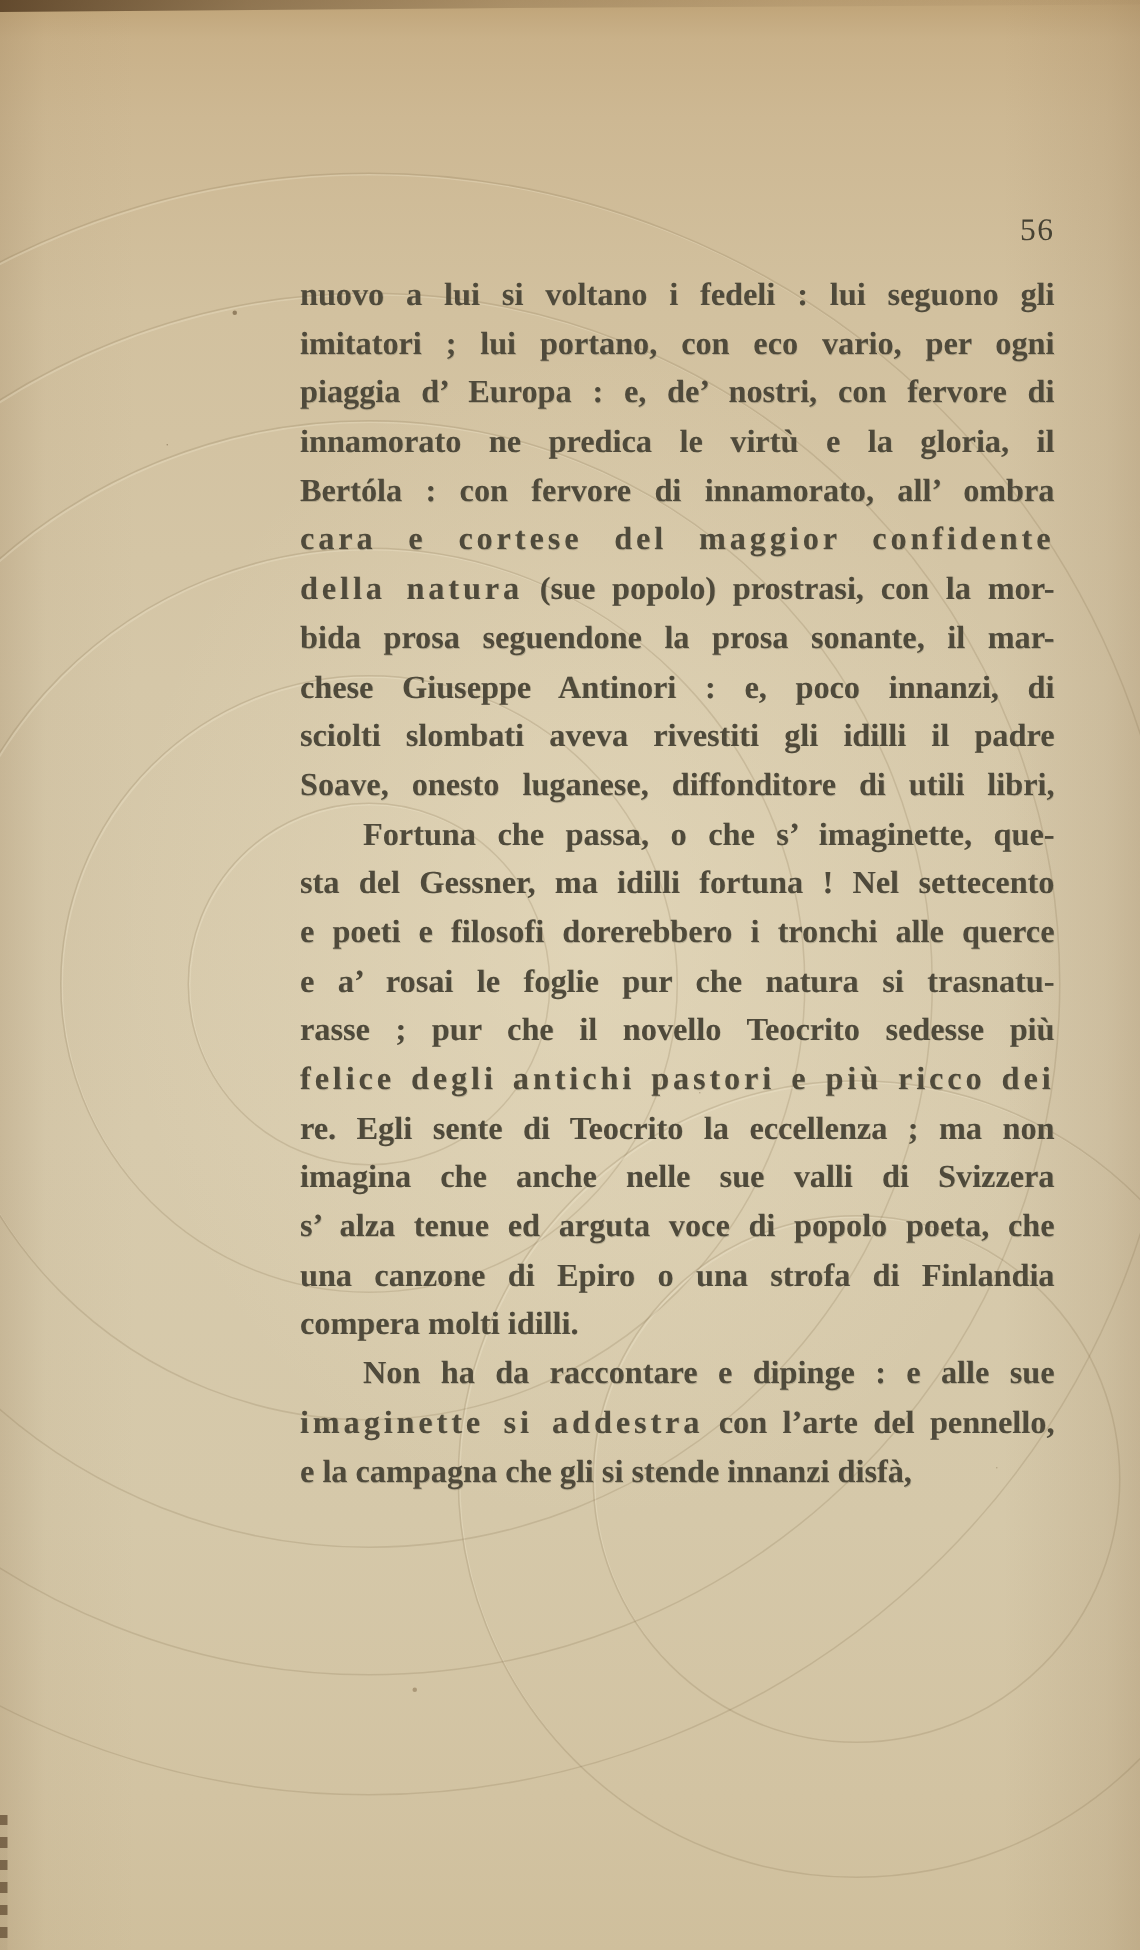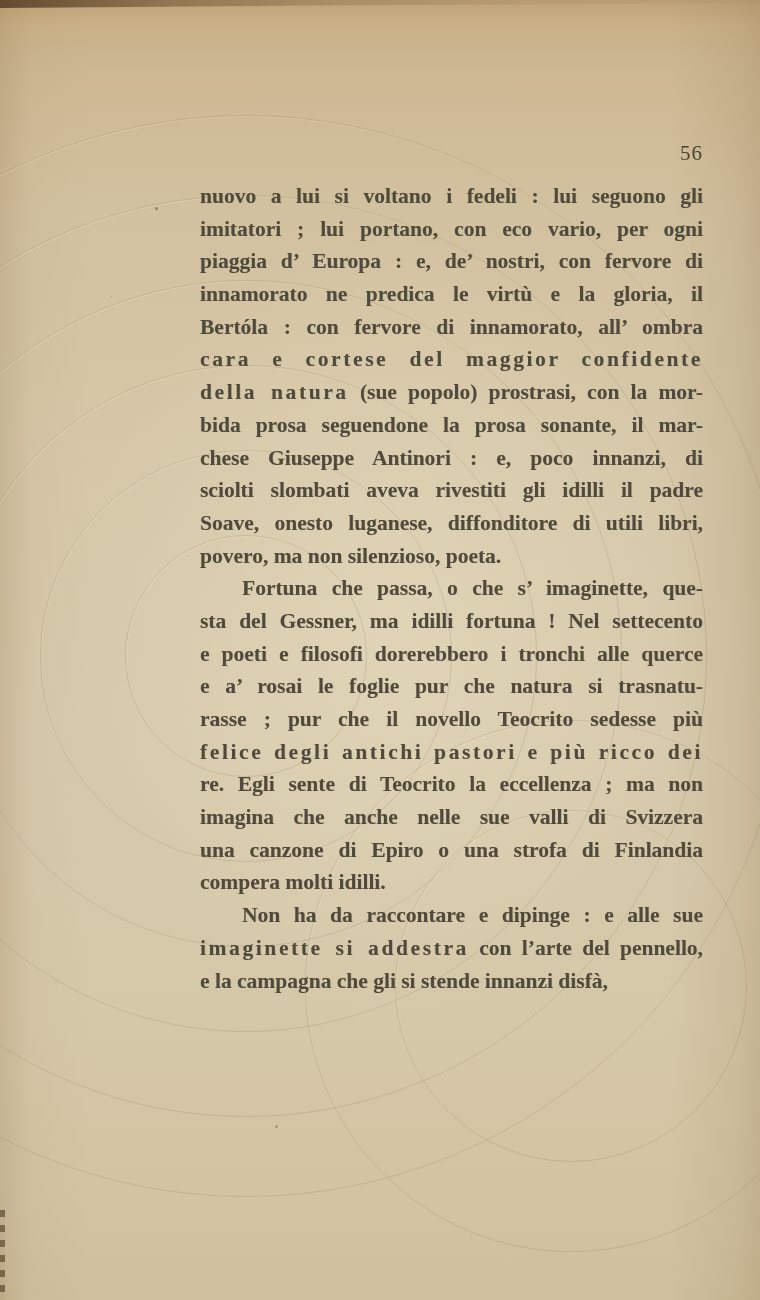--- a/index.html
+++ b/index.html
@@ -94,29 +94,29 @@
       <div class="line j"><span>imitatori ; lui portano, con eco vario, per ogni</span></div>
       <div class="line j"><span>piaggia d’ Europa : e, de’ nostri, con fervore di</span></div>
       <div class="line j"><span>innamorato ne predica le virtù e la gloria, il</span></div>
       <div class="line j"><span>Bertóla : con fervore di innamorato, all’ ombra</span></div>
       <div class="line j"><span class="sp">cara e cortese del maggior confidente</span></div>
       <div class="line j"><span class="sp">della natura</span><span> (sue popolo) prostrasi, con la mor-</span></div>
       <div class="line j"><span>bida prosa seguendone la prosa sonante, il mar-</span></div>
       <div class="line j"><span>chese Giuseppe Antinori : e, poco innanzi, di</span></div>
       <div class="line j"><span>sciolti slombati aveva rivestiti gli idilli il padre</span></div>
       <div class="line j"><span>Soave, onesto luganese, diffonditore di utili libri,</span></div>
-      <div class="line"><span>povero, ma non silenzioso, poeta.</span></div>
       <div class="line j ind"><span>Fortuna che passa, o che s’ imaginette, que-</span></div>
       <div class="line j"><span>sta del Gessner, ma idilli fortuna ! Nel settecento</span></div>
       <div class="line j"><span>e poeti e filosofi dorerebbero i tronchi alle querce</span></div>
       <div class="line j"><span>e a’ rosai le foglie pur che natura si trasnatu-</span></div>
       <div class="line j"><span>rasse ; pur che il novello Teocrito sedesse più</span></div>
       <div class="line j"><span class="sp">felice degli antichi pastori e più ricco dei</span></div>
       <div class="line j"><span>re. Egli sente di Teocrito la eccellenza ; ma non</span></div>
       <div class="line j"><span>imagina che anche nelle sue valli di Svizzera</span></div>
+      <div class="line j"><span>s’ alza tenue ed arguta voce di popolo poeta, che</span></div>
       <div class="line j"><span>una canzone di Epiro o una strofa di Finlandia</span></div>
       <div class="line"><span>compera molti idilli.</span></div>
       <div class="line j ind"><span>Non ha da raccontare e dipinge : e alle sue</span></div>
       <div class="line j"><span class="sp">imaginette si addestra</span><span> con l’arte del pennello,</span></div>
       <div class="line"><span>e la campagna che gli si stende innanzi disfà,</span></div>
     </div>
 
 </div>
 
 </body></html>

